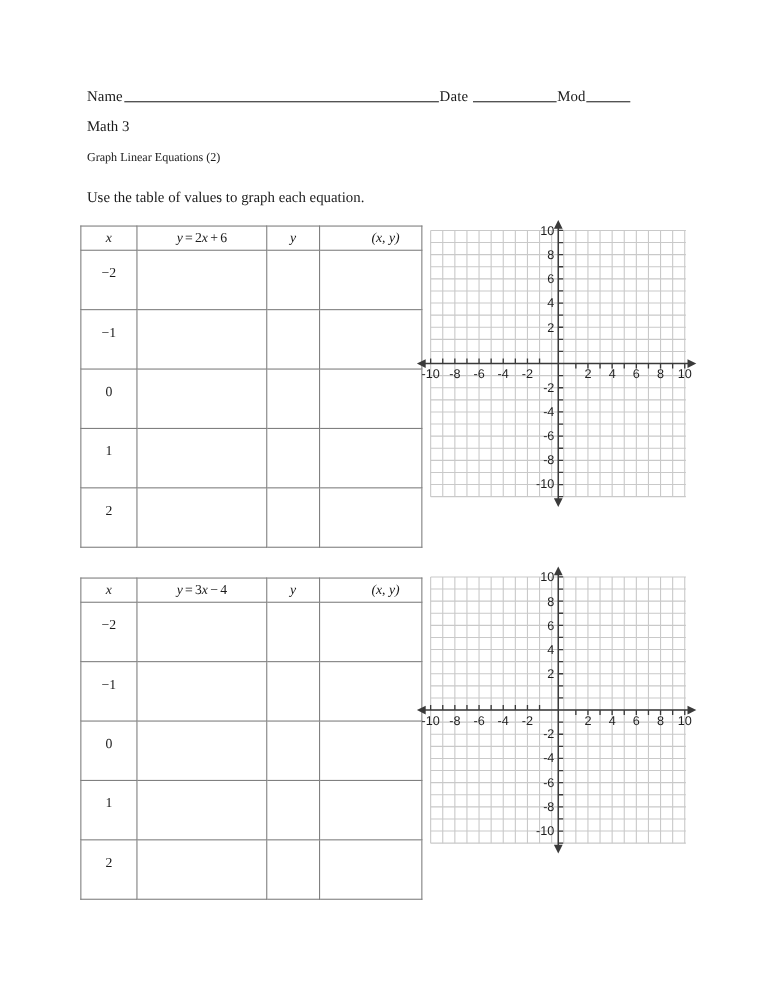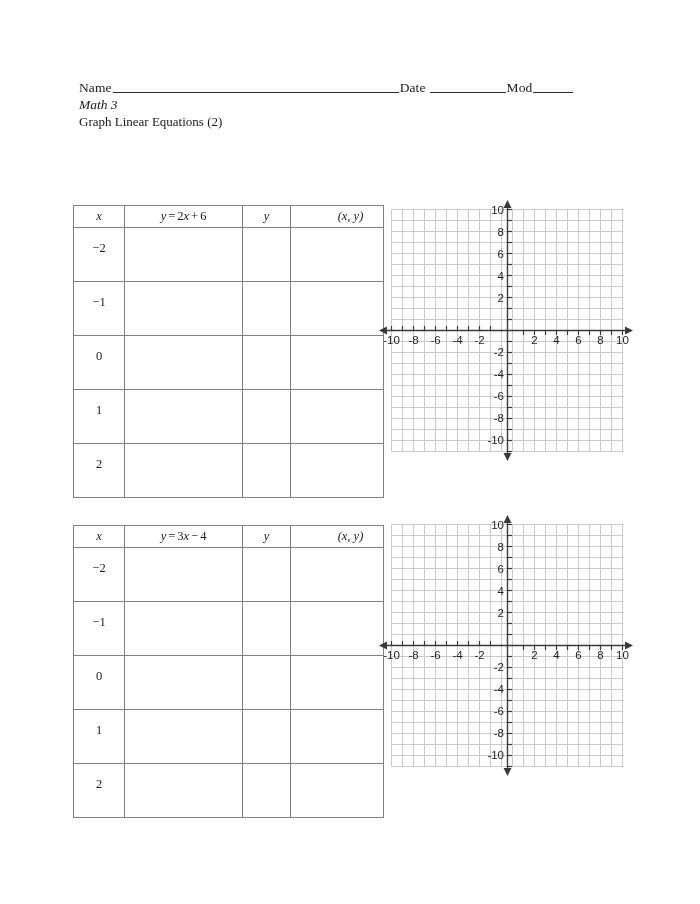--- a/index.html
+++ b/index.html
@@ -45,26 +45,26 @@
     height: 12px;
     margin: 0 1px -1px 1px;
   }
   .rule-name { width: 286px; }
   .rule-date { width: 76px; margin-left: 4px; }
   .rule-mod  { width: 40px; margin-left: 1px; }
 
   .course-line {
     font-size: 13.5px;
     line-height: 17px;
-    margin-top: 0;
-    font-style: italic;
+    margin-top: 10px;
   }
   .title-line {
-    font-size: 13px;
+    font-size: 11px;
     line-height: 17px;
+    margin-top: 12px;
   }
   .instruction-line {
     font-size: 13.5px;
     line-height: 17px;
     margin-top: 19px;
   }
 
   
   .vtable {
     position: absolute;
@@ -116,20 +116,21 @@
 <div class="page">
 
   <div class="header-block">
 
     <div class="name-line">
       <span class="lbl">Name</span><span class="rule rule-name"></span><span class="lbl">Date</span><span class="rule rule-date"></span><span class="lbl">Mod</span><span class="rule rule-mod"></span>
     </div>
 
     <div class="course-line">Math 3</div>
     <div class="title-line">Graph Linear Equations (2)</div>
+    <div class="instruction-line">Use the table of values to graph each equation.</div>
   </div>
 
   <table class="vtable" style="left:73px; top:205px;">
     <thead>
       <tr>
         <th class="hx"><span class="mth">x</span></th>
         <th class="heq"><span class="mth">y</span><span class="mop">=</span><span class="mnum">2</span><span class="mth">x</span><span class="mop">+</span><span class="mnum">6</span></th>
         <th class="hy"><span class="mth">y</span></th>
         <th class="hxy"><span class="mth">(x, y)</span></th>
       </tr>

